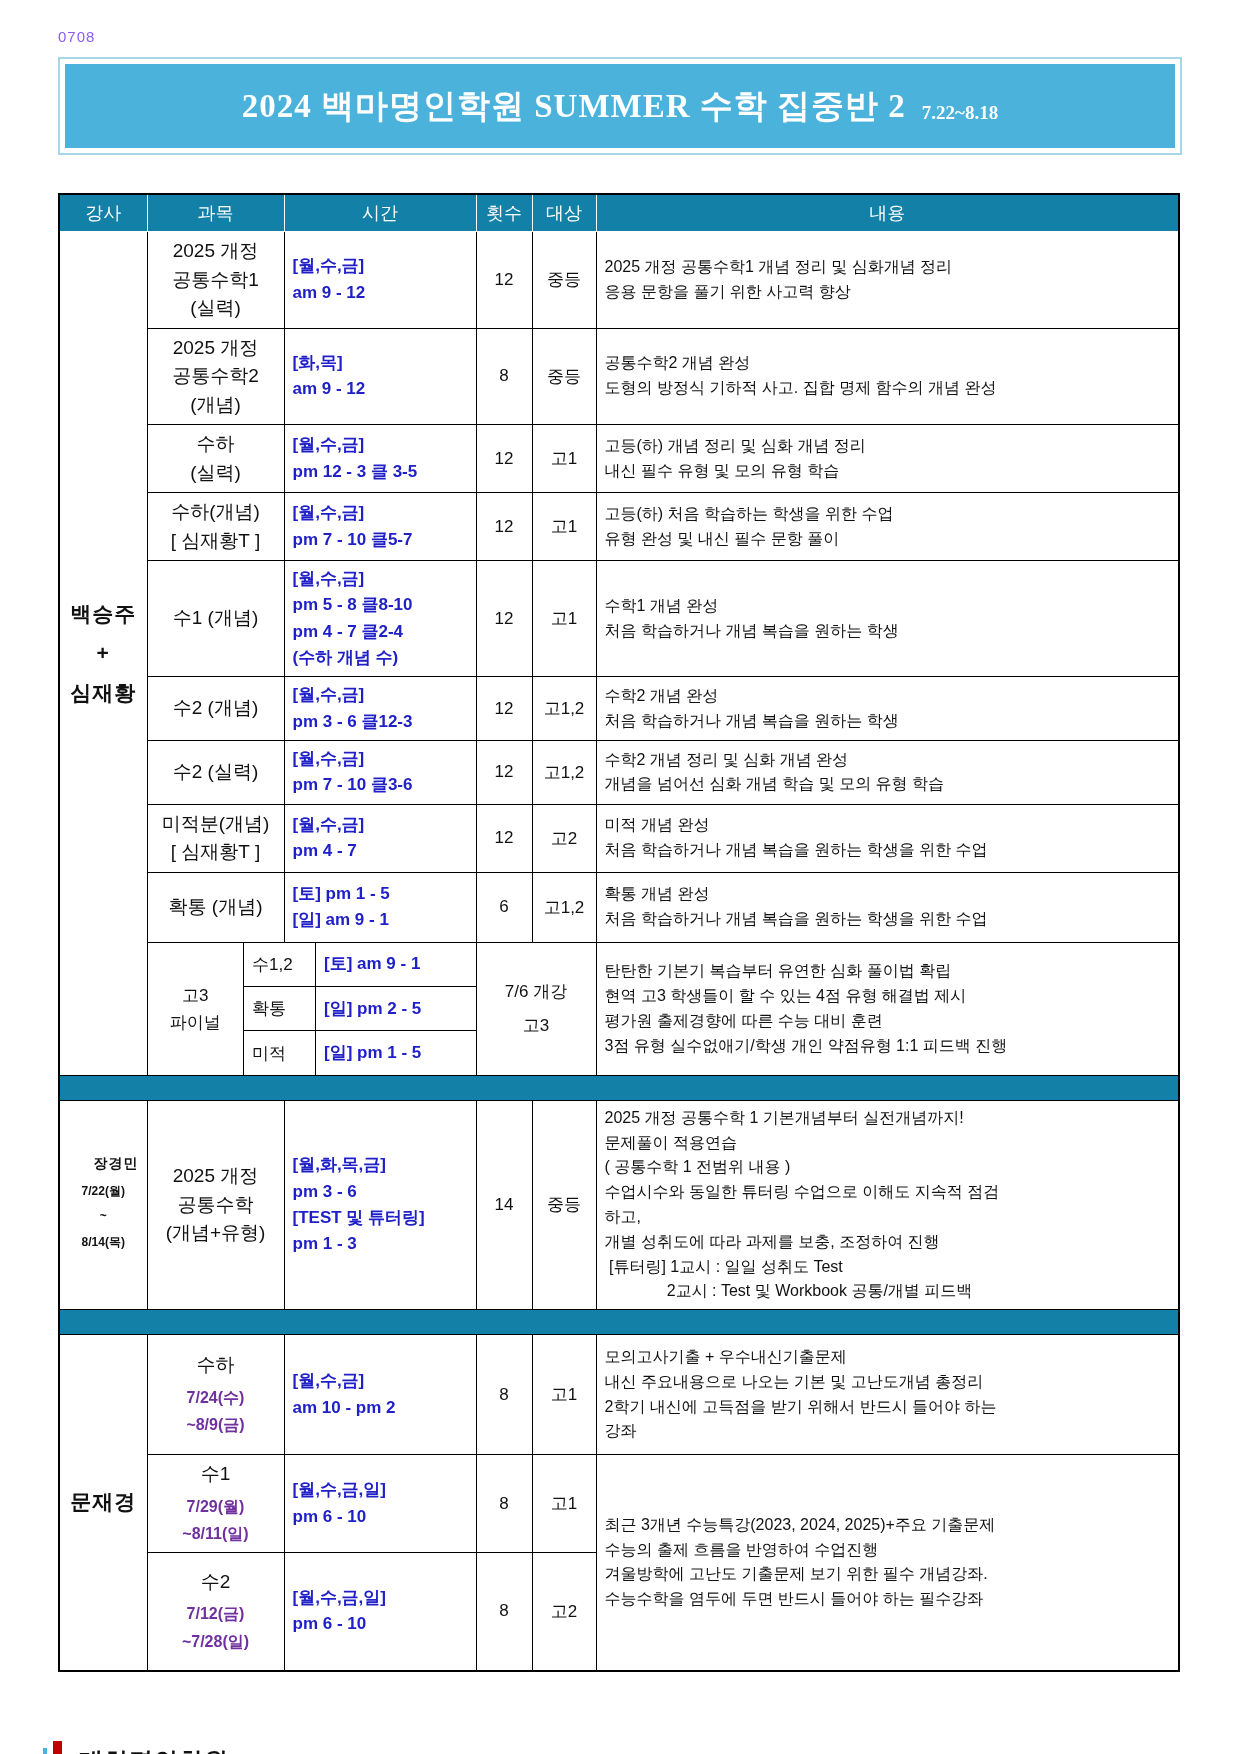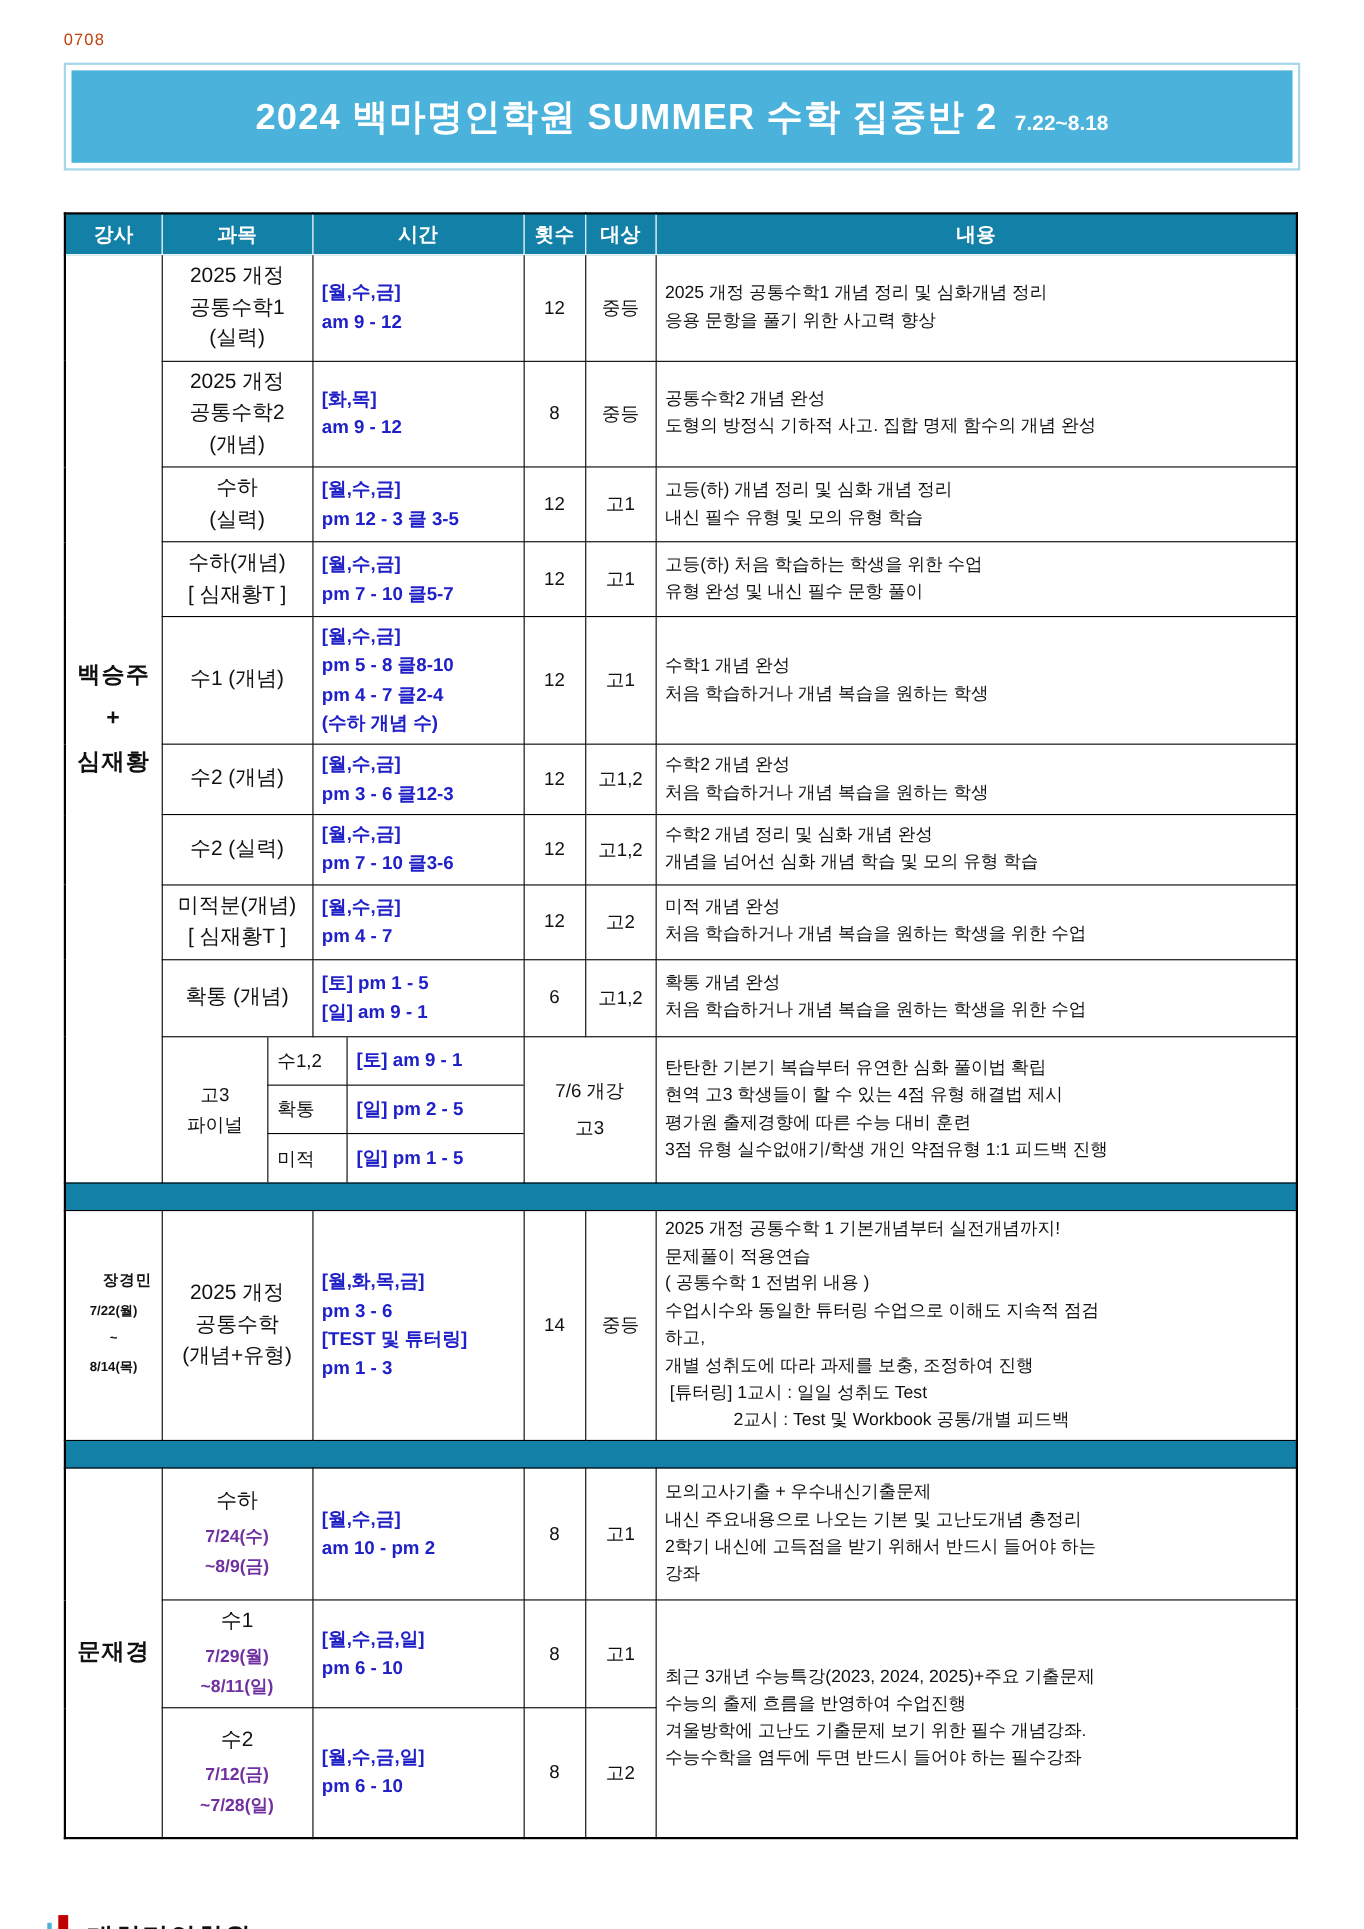--- a/index.html
+++ b/index.html
@@ -3,38 +3,38 @@
 <meta charset="utf-8">
 <style>
   html,body{margin:0;padding:0;background:#ffffff;}
   body{
     width:1240px;height:1754px;
     font-family:"Liberation Sans","DejaVu Sans",sans-serif;
     color:#111;
     -webkit-font-smoothing:antialiased;
   }
   .page{position:relative;padding:28px 58px 0 58px;box-sizing:border-box;}
-  .doc-code{font-size:15px;color:#c2410c;letter-spacing:1px;}
+  .doc-code{font-size:15px;color:#8b5cf6;letter-spacing:1px;}
 
   
   .banner-outer{margin-top:12px;border:2px solid #A5D6EA;padding:5px;}
   .banner-inner{
     background:#4BB3DB;height:84px;
-    display:flex;align-items:center;justify-content:center;gap:16px;
+    display:flex;align-items:center;justify-content:center;gap:16px;font-family:Liberation Serif, serif;
   }
   .banner-title{color:#fff;font-weight:bold;font-size:33px;letter-spacing:1px;white-space:nowrap;}
   .banner-dates{color:#fff;font-weight:bold;font-size:19px;margin-top:14px;white-space:nowrap;}
 
   
   table.schedule{
     margin-top:38px;border-collapse:collapse;width:1122px;table-layout:fixed;
     border:2px solid #000;
   }
   .schedule th{
-    background:#1380A8;color:#fff;font-size:18px;font-weight:bold;
+    background:#1380A8;color:#fff;font-size:18px;font-weight:normal;
     height:36px;border:1px solid #fff;padding:0;
   }
   .schedule td{border:1px solid #000;padding:5px 8px;vertical-align:middle;box-sizing:border-box;}
   .teacher{
     text-align:center;font-weight:bold;font-size:21px;line-height:1.9;
     white-space:pre-wrap;letter-spacing:1px;
   }
   .teacher-name{text-align:right;font-weight:bold;font-size:14px;letter-spacing:1px;}
   .teacher-period{text-align:center;font-weight:bold;font-size:12px;line-height:2.1;white-space:pre-wrap;margin-top:6px;}
   .subject{text-align:center;font-size:19px;line-height:1.5;white-space:pre-wrap;}

